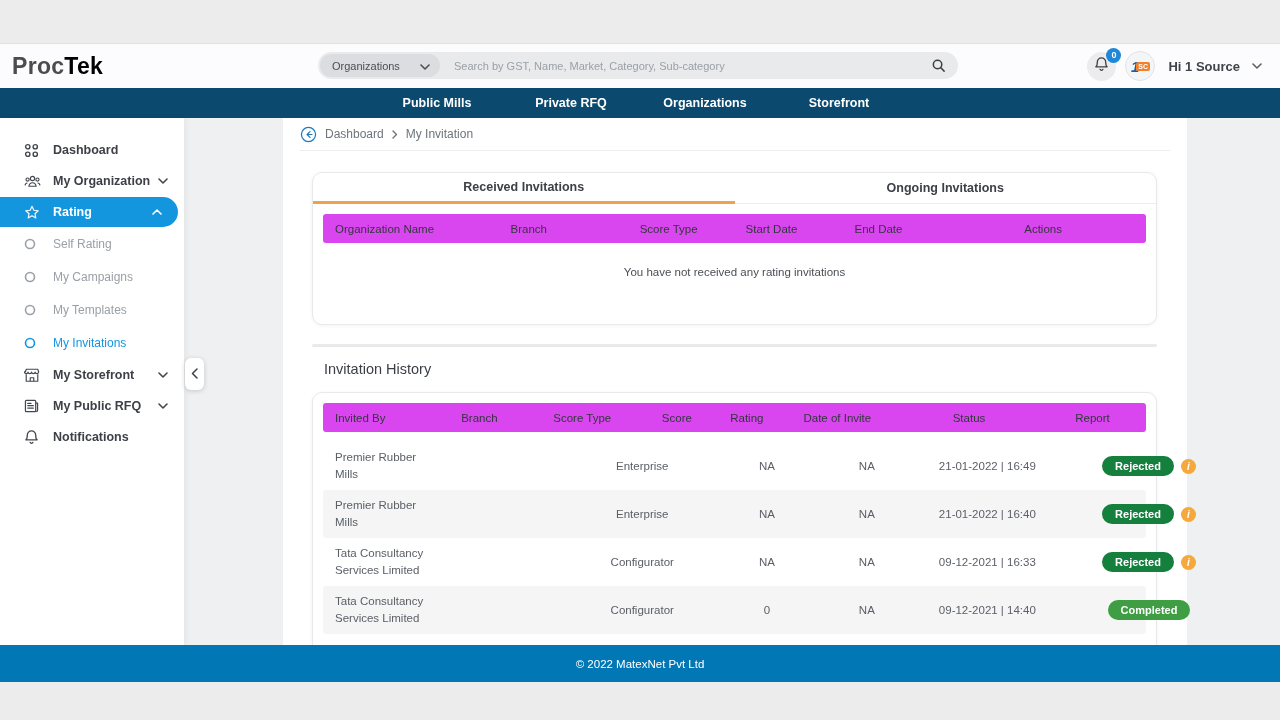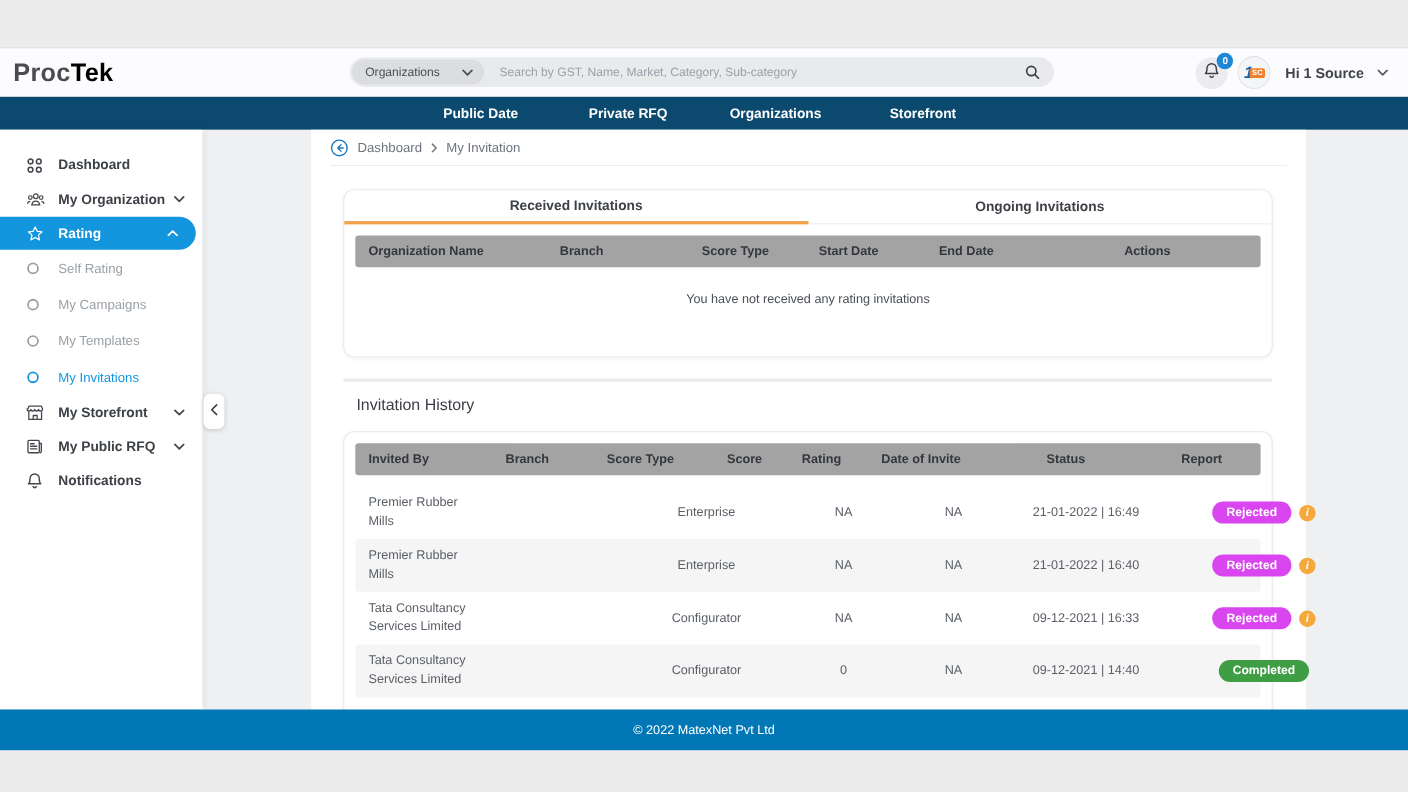--- a/index.html
+++ b/index.html
@@ -52,36 +52,36 @@
   .breadcrumb-row{margin:0 17px;height:33px;display:flex;align-items:center;border-bottom:1px solid #ededef;gap:8px;}
   .back-icon{display:flex;cursor:pointer;}
   .crumb{font-size:12px;color:#6e747c;font-weight:500;cursor:pointer;}
   .crumb-sep{color:#6e747c;display:flex;}
 
   .content{padding:21px 30px 0 29px;}
   .card{border:1px solid #e8e9eb;border-radius:10px;box-shadow:0 1px 4px rgba(0,0,0,.05);background:#fff;}
   .tabs{display:flex;height:31px;}
   .tab{flex:1;display:flex;align-items:center;justify-content:center;font-size:12.5px;font-weight:600;color:#3d4147;border-bottom:1px solid #ededef;cursor:pointer;}
   .tab.active{border-bottom:3px solid #f0a24b;}
-  .thead{display:grid;margin:10px;height:29px;background:#a3a3a3;border-radius:3px;align-items:center;font-size:11.5px;font-weight:700;color:#33373d;}
+  .thead{display:grid;margin:10px;height:29px;background:#d946ef;border-radius:3px;align-items:center;font-size:11.5px;font-weight:400;color:#33373d;}
   .thead.recv{grid-template-columns:15% 20% 14% 11% 15% 25%;}
   .thead.hist{grid-template-columns:13% 12% 13% 10% 7% 15% 17% 13%;}
   .th{text-align:center;}
   .th.left{text-align:left;padding-left:12px;}
   .empty-msg{text-align:center;font-size:11.5px;color:#4a4f55;padding:13px 0 46px;}
 
   .divider{height:3px;background:#e9eaec;margin-top:19px;border-radius:2px;}
   .section-title{font-size:14.5px;color:#3b3f45;font-weight:500;margin:14px 0 0 12px;}
   .hist-card{margin-top:15px;padding-bottom:8px;}
   .h-row{display:grid;grid-template-columns:13% 12% 13% 10% 7% 15% 17% 13%;min-height:48px;align-items:center;font-size:11.5px;color:#5b6067;margin:0 10px;border-radius:3px;gap:30px;}
   .h-row.alt{background:#f5f5f6;}
   .cell{text-align:center;}
   .cell.left{text-align:left;padding-left:12px;line-height:1.5;}
   .pill{display:inline-block;padding:4px 13px;border-radius:13px;color:#fff;font-size:11px;font-weight:600;}
-  .pill.rejected{background:#d946ef;}
+  .pill.rejected{background:#15803d;}
   .pill.completed{background:#3f9e44;}
   .status-text.processing{color:#f2994a;font-weight:600;}
   .status-cell{display:flex;align-items:center;justify-content:center;gap:7px;}
   .info-dot{width:15px;height:15px;background:#f5a83c;color:#fff;border-radius:50%;font-size:10px;font-weight:700;display:inline-flex;align-items:center;justify-content:center;font-style:italic;cursor:pointer;}
   .report-eye{display:inline-flex;cursor:pointer;}
 
   .app-footer{position:absolute;top:645px;left:0;width:100%;height:37px;background:#0277b5;display:flex;align-items:center;justify-content:center;color:#fff;font-size:11.5px;z-index:5;text-align:right;}
 </style>
 </head>
 <body>
@@ -123,21 +123,21 @@
       <span class="greeting">Hi 1 Source</span>
       <span class="header-chev">
           <svg width="10" height="6" viewBox="0 0 10 6">
             <path d="M1 1l4 4 4-4" fill="none" stroke="currentColor" stroke-width="1.6" stroke-linecap="round" stroke-linejoin="round"></path>
           </svg>
         </span>
     </div>
   </header>
 
   <nav class="main-nav" id="nav-items">
-      <div class="nav-item">Public Date</div>
+      <div class="nav-item">Public Mills</div>
       <div class="nav-item">Private RFQ</div>
       <div class="nav-item">Organizations</div>
       <div class="nav-item">Storefront</div>
     </nav>
 
   <div class="body-area">
     <aside class="sidebar" id="sidebar-items">
         <div class="side-item">
           <span class="s-icon">
             <svg width="15" height="15" viewBox="0 0 16 16" fill="none" stroke="currentColor" stroke-width="1.5">

